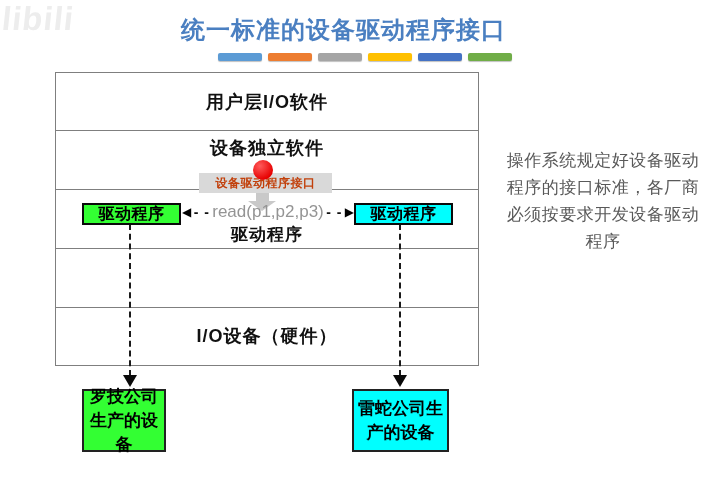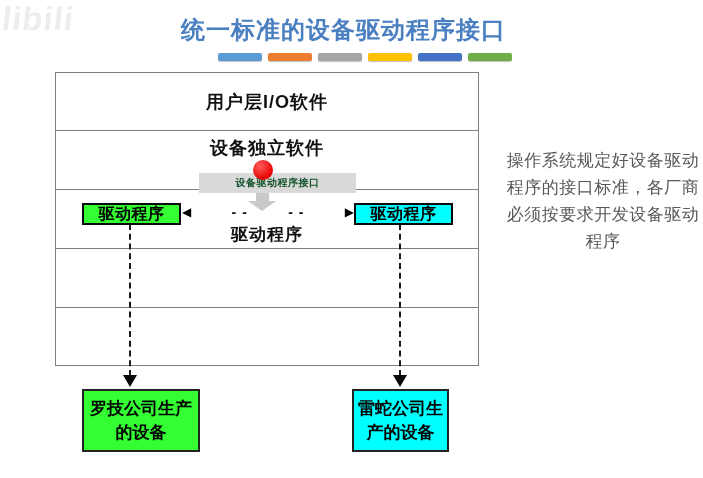--- a/index.html
+++ b/index.html
@@ -35,23 +35,23 @@
     position:absolute;left:55px;top:72px;width:422px;height:292px;
     border:1px solid #7f7f7f;background:#fff;
   }
   .rowline{position:absolute;left:0;width:422px;height:0;border-top:1px solid #7f7f7f;}
   .layer-label{
     position:absolute;left:0;width:422px;display:flex;
     align-items:center;justify-content:center;
     font-size:18px;font-weight:600;color:#111;letter-spacing:1px;
   }
   .iface-box{
-    position:absolute;left:143px;top:100px;width:157px;height:20px;
+    position:absolute;left:143px;top:100px;width:133px;height:20px;
     background:#d9d9d9;z-index:2;display:flex;align-items:center;justify-content:center;
-    font-size:10px;font-weight:600;color:#14532d;letter-spacing:0.5px;
+    font-size:12px;font-weight:600;color:#c2410c;letter-spacing:0.5px;
   }
   .red-dot{
     position:absolute;left:197px;top:87px;width:20px;height:20px;border-radius:50%;
     background:radial-gradient(circle at 35% 30%, #ff5a5a, #e60000 72%);
     z-index:3;
   }
   .gray-arrow-stem{position:absolute;left:200px;top:118px;width:13px;height:10px;background:#c9c9c9;z-index:1;}
   .gray-arrow-head{
     position:absolute;left:192px;top:128px;width:0;height:0;z-index:1;
     border-left:14px solid transparent;border-right:14px solid transparent;
@@ -86,21 +86,21 @@
   }
   .dash-head.l{left:123px;}
   .dash-head.r{left:393px;}
   
   .device-box{
     position:absolute;top:389px;height:63px;box-sizing:border-box;
     border:2px solid #222;display:flex;align-items:center;justify-content:center;
     text-align:center;font-size:17px;font-weight:600;color:#000;
     line-height:24px;padding:0 4px;
   }
-  .device-box.left{left:82px;width:118px;}
+  .device-box.left{left:82px;width:84px;}
   .device-box.right{left:352px;width:97px;}
   
   .side-note{
     position:absolute;left:506px;top:147px;width:194px;
     font-size:17px;line-height:27px;letter-spacing:0.5px;
     color:#595959;font-weight:500;text-align:center;
   }
 </style>
 </head>
 <body>
@@ -120,32 +120,34 @@
 
 <div class="diagram">
 
   <div class="rowline" style="top:57px"></div>
   <div class="rowline" style="top:116px"></div>
   <div class="rowline" style="top:175px"></div>
   <div class="rowline" style="top:234px"></div>
 
   <div class="layer-label" style="top:57px;height:36px">设备独立软件</div>
   <div class="layer-label" style="top:0;height:57px">用户层I/O软件</div>
+  <div class="layer-label" style="top:234px;height:58px">I/O设备（硬件）</div>
 
   <div class="red-dot"></div>
   <div class="iface-box" style="background: rgb(217, 217, 217);">设备驱动程序接口</div>
   <div class="gray-arrow-stem"></div>
   <div class="gray-arrow-head"></div>
 
   <div class="driver-box left" style="background: rgb(51, 255, 51);">驱动程序</div>
   <div class="driver-box right" style="background: rgb(0, 255, 255);">驱动程序</div>
 
   <div class="call-row">
     <span class="tri">◀</span>
     <span class="dash">- -</span>
+    <span class="call-text">read(p1,p2,p3)</span>
     <span class="dash">- -</span>
     <span class="tri">▶</span>
   </div>
 
   <div class="driver-layer-label">驱动程序</div>
 </div>
 
 <div class="dash-line l"></div>
 <div class="dash-line r"></div>
 <div class="dash-head l"></div>

